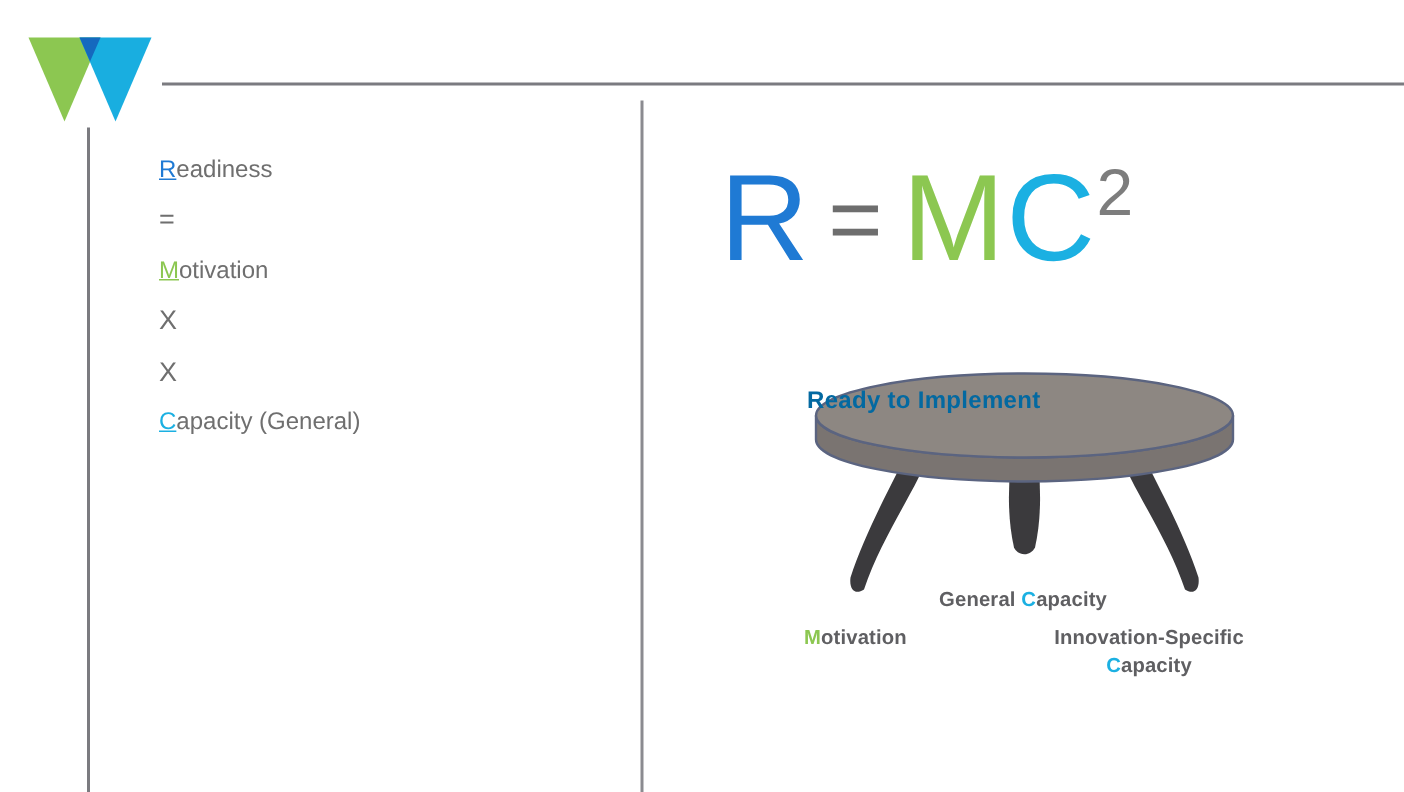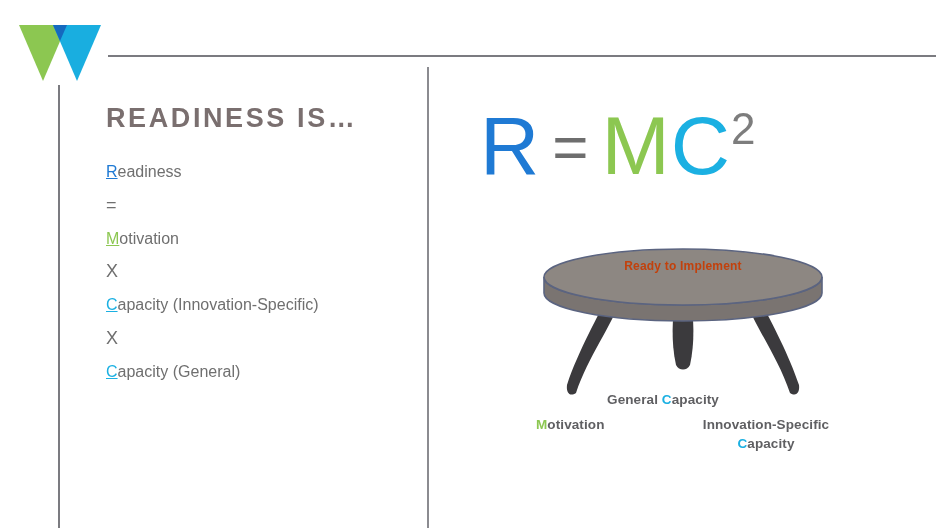--- a/index.html
+++ b/index.html
@@ -123,42 +123,41 @@
     left: 110px;
     top: 180px;
     width: 290px;
     height: 160px;
   }
   .stool-caption {
     position: absolute;
     left: 110px;
     top: 192px;
     width: 290px;
-    text-align: center;
-    font-size: 12px;
+    font-size: 16px;
     font-weight: bold;
-    color: #c2410c;
+    color: #0369a1;
     letter-spacing: 0.2px;
     pointer-events: none;
   }
 
   
   .lbl {
     position: absolute;
     font-size: 13.5px;
     font-weight: bold;
     color: #5f5f62;
     letter-spacing: 0.1px;
     line-height: 1.4;
   }
   .lbl-general {
     left: 160px;
     top: 324px;
     width: 150px;
-    text-align: center;
+    text-align: right;
   }
   .lbl-motivation {
     left: 108px;
     top: 349px;
     width: 130px;
     text-align: left;
   }
   .lbl-innov {
     left: 258px;
     top: 349px;
@@ -177,34 +176,30 @@
 
   <div class="logo">
     <svg width="86" height="58" viewBox="0 0 86 58" xmlns="http://www.w3.org/2000/svg">
       <polygon points="2,1 50,1 26,57" fill="#8cc751"></polygon>
       <polygon points="36,1 84,1 60,57" fill="#19aee0"></polygon>
       <polygon points="36,1 50,1 43,17" fill="#1569be"></polygon>
     </svg>
   </div>
 
   <div class="left-col">
-    <div class="slide-title">READINESS IS…</div>
 
     <ul class="eq-list">
       <li>
         <span class="ini ini-blue">R</span><span>eadiness</span>
       </li>
       <li class="op">=</li>
       <li>
         <span class="ini ini-green">M</span><span>otivation</span>
       </li>
       <li class="op">X</li>
-      <li>
-        <span class="ini ini-cyan">C</span><span>apacity (Innovation-Specific)</span>
-      </li>
       <li class="op">X</li>
       <li>
         <span class="ini ini-cyan">C</span><span>apacity (General)</span>
       </li>
     </ul>
   </div>
 
   <div class="right-col">
 
     <div class="formula">

